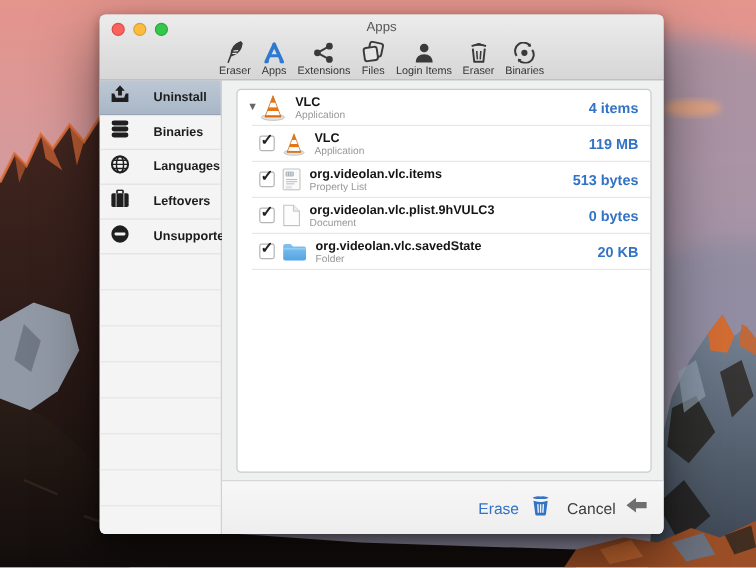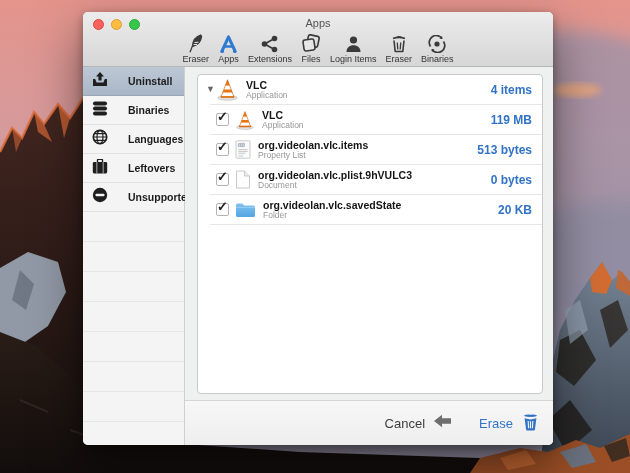--- a/index.html
+++ b/index.html
@@ -408,36 +408,36 @@
                 <span class="rkind">Folder</span>
               </span>
               <span class="rvalue">20 KB</span>
             </div>
             <div class="divider"></div>
 
           </div>
         </div>
 
         <div class="footer">
-          <div class="btn cancel">
-            <span class="btxt">Cancel</span>
-            <span>
-              <svg width="17" height="14" viewBox="0 0 18 14">
-                  <polygon points="18,4.2 8.5,4.2 8.5,0.5 0,7 8.5,13.5 8.5,9.8 18,9.8" fill="#6e6e6e"></polygon>
-                </svg>
-            </span>
-          </div>
           <div class="btn erase">
             <span class="btxt">Erase</span>
             <span>
               <svg width="17" height="19" viewBox="0 0 16 18">
                   <path d="M1.6,3.6 Q4.4,1.8 8,2.6 Q11.6,1.8 14.4,3.6 Q13,4.8 8,4.6 Q3,4.8 1.6,3.6 Z" fill="var(--accent-blue,#3273c5)"></path>
                   <path d="M2.4,6 L3.8,16.6 Q3.9,17.6 5,17.6 H11 Q12.1,17.6 12.2,16.6 L13.6,6 Q10,7 8,7 Q6,7 2.4,6 Z" fill="var(--accent-blue,#3273c5)"></path>
                   <path d="M5.8,8.6 L6.2,15.4 M8,8.8 V15.4 M10.2,8.6 L9.8,15.4" stroke="#eef3fa" stroke-width="1.1"></path>
                 </svg>
             </span>
           </div>
+          <div class="btn cancel">
+            <span class="btxt">Cancel</span>
+            <span>
+              <svg width="17" height="14" viewBox="0 0 18 14">
+                  <polygon points="18,4.2 8.5,4.2 8.5,0.5 0,7 8.5,13.5 8.5,9.8 18,9.8" fill="#6e6e6e"></polygon>
+                </svg>
+            </span>
+          </div>
         </div>
       </div>
 
     </div>
   </div>
 </div>
 
 </body></html>

